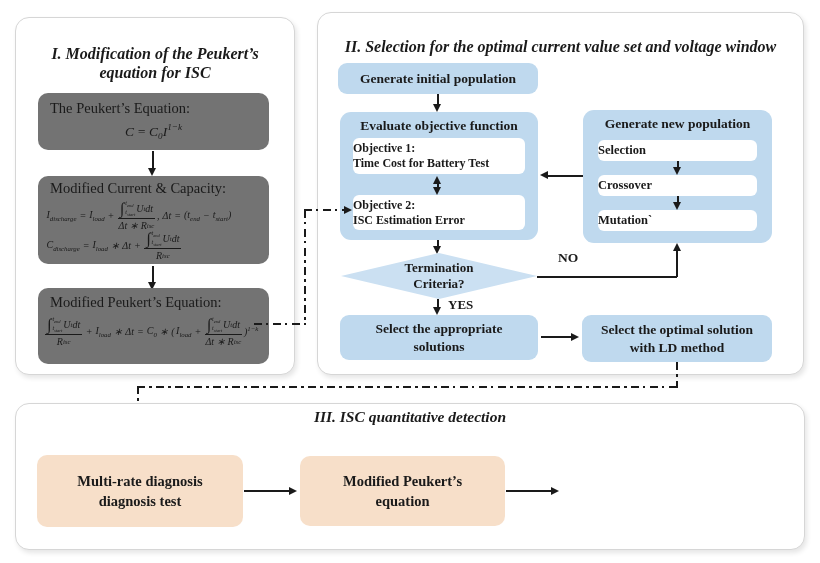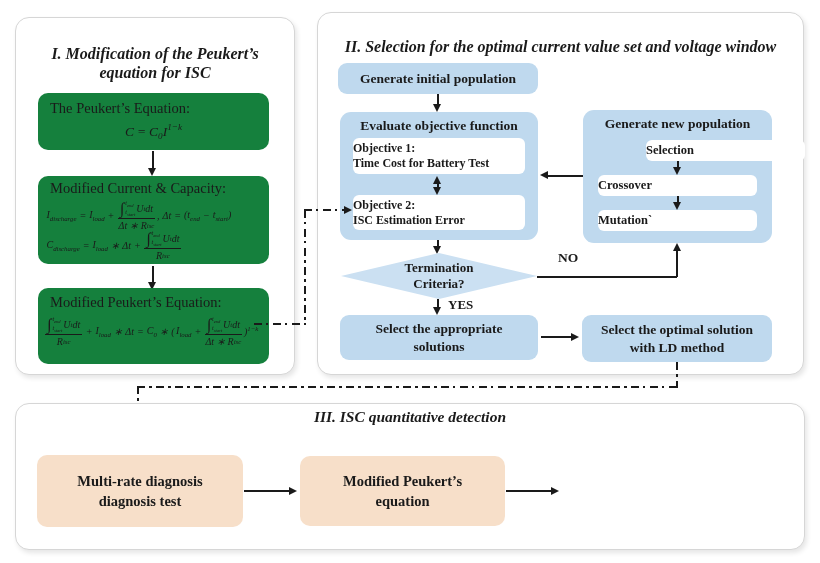--- a/index.html
+++ b/index.html
@@ -10,21 +10,21 @@
   }
   .panel {
     position:absolute; background:#ffffff; border:1.5px solid #d6d6d6;
     border-radius:14px; box-shadow:2px 3px 5px rgba(0,0,0,0.10);
   }
   .ptitle {
     position:absolute; left:0; width:100%; text-align:center;
     font-weight:bold; font-style:italic; font-size:16px; line-height:1.2;
   }
   .bbox { position:absolute;font-family:Liberation Serif, serif; }
-  .blue1 { background:#15803d; border-radius:10px; }
+  .blue1 { background:#737373; border-radius:10px; }
   .blue2 { background:#bfd9ee; border-radius:9px; }
   .whitebox { position:absolute; background:#ffffff; border-radius:6px;
     display:flex; flex-direction:column; align-items:flex-start; justify-content:center;
     font-weight:bold; font-size:12px; line-height:1.25; text-align:center; }
   .peach { background:#f7dfc9; border-radius:10px; }
   .ctr {
     display:flex; flex-direction:column; align-items:center; justify-content:center;
     text-align:center; font-weight:bold;
   }
   .clabel { position:absolute; left:0; width:100%; text-align:center; font-weight:bold; font-size:13.5px; }
@@ -213,21 +213,21 @@
     <div class="lv" style="left:96.5px; top:70px; height:6px; width:2px;"></div>
     <div class="hd down" style="left:93px; top:75px;"></div>
     <div class="whitebox" style="left:13px; top:83px; width:172px; height:35px;">
       <div>Objective 2:</div>
       <div>ISC Estimation Error</div>
     </div>
   </div>
 
   <div class="bbox blue2" style="left:583px; top:110px; width:189px; height:133px; border-radius:11px;">
     <div class="clabel" style="top:6px;">Generate new population</div>
-    <div class="whitebox" style="left:15px; top:30px; width:159px; height:21px; font-size:12.5px;margin-left:48px;">Selection</div>
+    <div class="whitebox" style="left:15px; top:30px; width:159px; height:21px; font-size:12.5px;">Selection</div>
     <div class="lv" style="left:94px; top:51px; height:7px;"></div>
     <div class="hd down" style="left:90px; top:57px;"></div>
     <div class="whitebox" style="left:15px; top:65px; width:159px; height:21px; font-size:12.5px;">Crossover</div>
     <div class="lv" style="left:94px; top:86px; height:7px;"></div>
     <div class="hd down" style="left:90px; top:92px;"></div>
     <div class="whitebox" style="left:15px; top:100px; width:159px; height:21px; font-size:12.5px;">Mutation`</div>
   </div>
 
   <div class="lh" style="left:548px; top:175px; width:35px;"></div>
   <div class="hd left" style="left:540px; top:171px;"></div>

